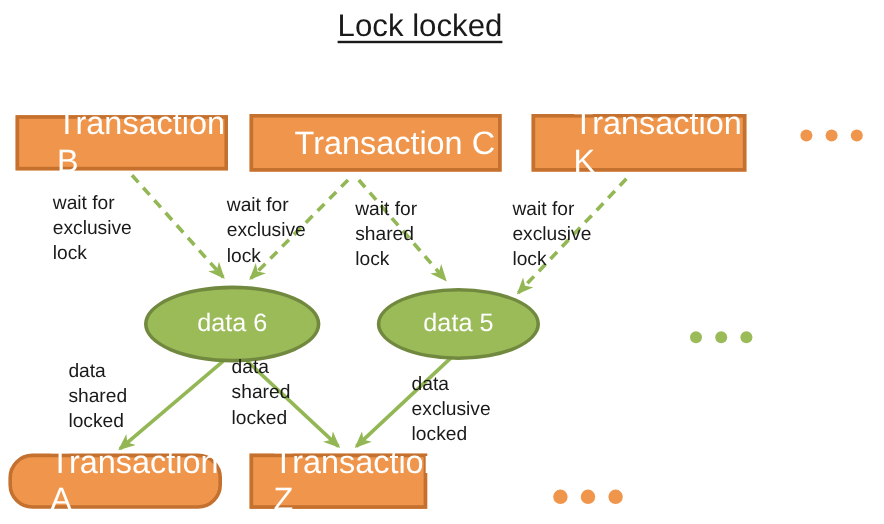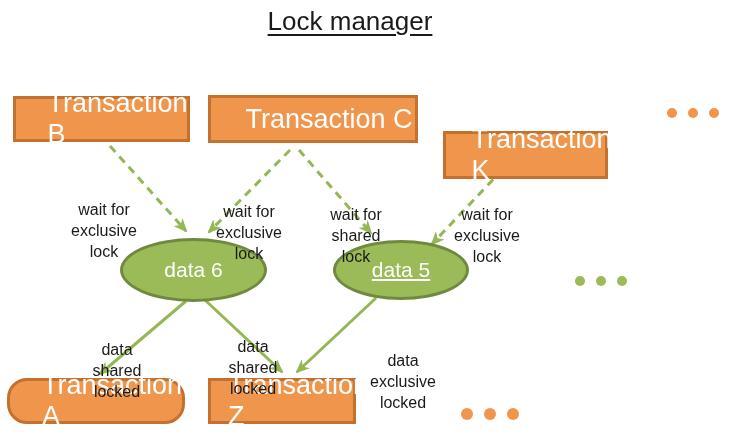--- a/index.html
+++ b/index.html
@@ -21,52 +21,51 @@
     color:var(--node-text); font-size:27px;
     display:flex; align-items:center; justify-content:center;padding-left:32px;
   }
   .dnode {
     position:absolute; box-sizing:border-box; border-radius:50%;
     background:var(--d-fill); border:3px solid var(--d-border);
     color:var(--node-text); font-size:21px;
     display:flex; align-items:center; justify-content:center;
   }
   .edge-label {
-    position:absolute; width:120px; text-align:center;
+    position:absolute; width:120px; 
     white-space:pre-line; font-size:16px; line-height:21px;
     color:var(--label-text);
-    margin-top:40px;
   }
   .dot { position:absolute; border-radius:50%; }
 </style>
 </head>
 <body>
 
 <div id="canvas" style="--t-fill: #F0964C; --t-border: #C4702F; --d-fill: #9BBB59; --d-border: #71893F; --arrow: #94B755; --node-text: #FFFFFF; --label-text: #1A1A1A;">
-  <div id="title">Lock manager</div>
+  <div id="title">Lock locked</div>
   <svg id="edge-layer" xmlns="http://www.w3.org/2000/svg">
     <defs>
       <marker id="arrow" markerUnits="userSpaceOnUse" markerWidth="14" markerHeight="12" refX="12" refY="6" orient="auto">
         <path d="M0,0 L14,6 L0,12 L4,6 Z" fill="#94B755"></path>
       </marker>
     </defs>
   <line x1="110" y1="146" x2="186" y2="231" class="dashed" marker-end="url(#arrow)"></line>
       <line x1="290" y1="150" x2="209" y2="232" class="dashed" marker-end="url(#arrow)"></line>
       <line x1="299" y1="150" x2="371" y2="233" class="dashed" marker-end="url(#arrow)"></line>
       <line x1="522" y1="149" x2="432" y2="244" class="dashed" marker-end="url(#arrow)"></line>
       <line x1="186" y1="301" x2="100" y2="374" class="solid" marker-end="url(#arrow)"></line>
       <line x1="205" y1="300" x2="282" y2="372" class="solid" marker-end="url(#arrow)"></line>
       <line x1="376" y1="298" x2="297" y2="372" class="solid" marker-end="url(#arrow)"></line>
     </svg>
   <div id="nodes">
       <div class="tbox" style="left: 13px; top: 96px; width: 177px; height: 46px;">Transaction B</div>
       <div class="tbox" style="left: 208px; top: 95px; width: 210px; height: 48px;">Transaction C</div>
-      <div class="tbox" style="left: 443px; top: 95px; width: 165px; height: 48px; margin-top: 36px;">Transaction K</div>
+      <div class="tbox" style="left: 443px; top: 95px; width: 179px; height: 48px;">Transaction K</div>
       <div class="dnode" style="left: 120px; top: 238px; width: 147px; height: 64px;">data 6</div>
-      <div class="dnode" style="left: 333px; top: 240px; width: 136px; height: 60px; text-decoration: underline;">data 5</div>
+      <div class="dnode" style="left: 314px; top: 240px; width: 136px; height: 60px;">data 5</div>
       <div class="tbox" style="left: 7px; top: 378px; width: 178px; height: 46px; border-radius: 20px;">Transaction A</div>
       <div class="tbox" style="left: 208px; top: 378px; width: 148px; height: 46px;">Transaction Z</div>
       <div class="edge-label" style="left: 44px; top: 159px;">wait for
 exclusive
 lock</div>
       <div class="edge-label" style="left: 189px; top: 161px;">wait for
 exclusive
 lock</div>
       <div class="edge-label" style="left: 296px; top: 164px;">wait for
 shared

